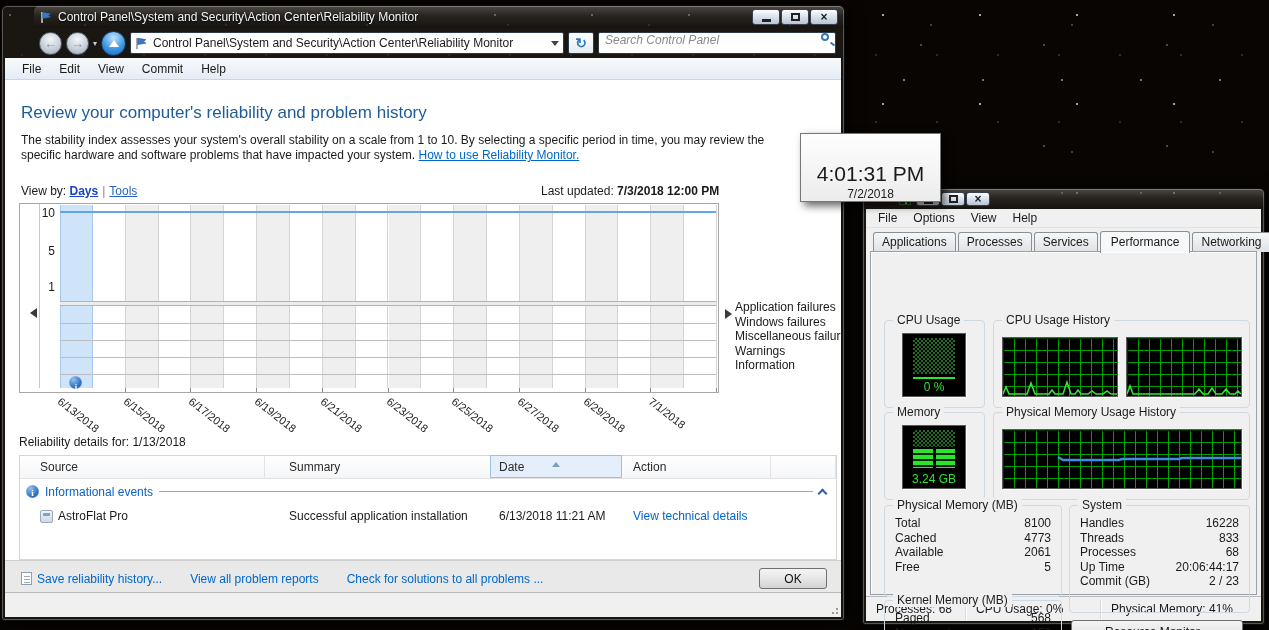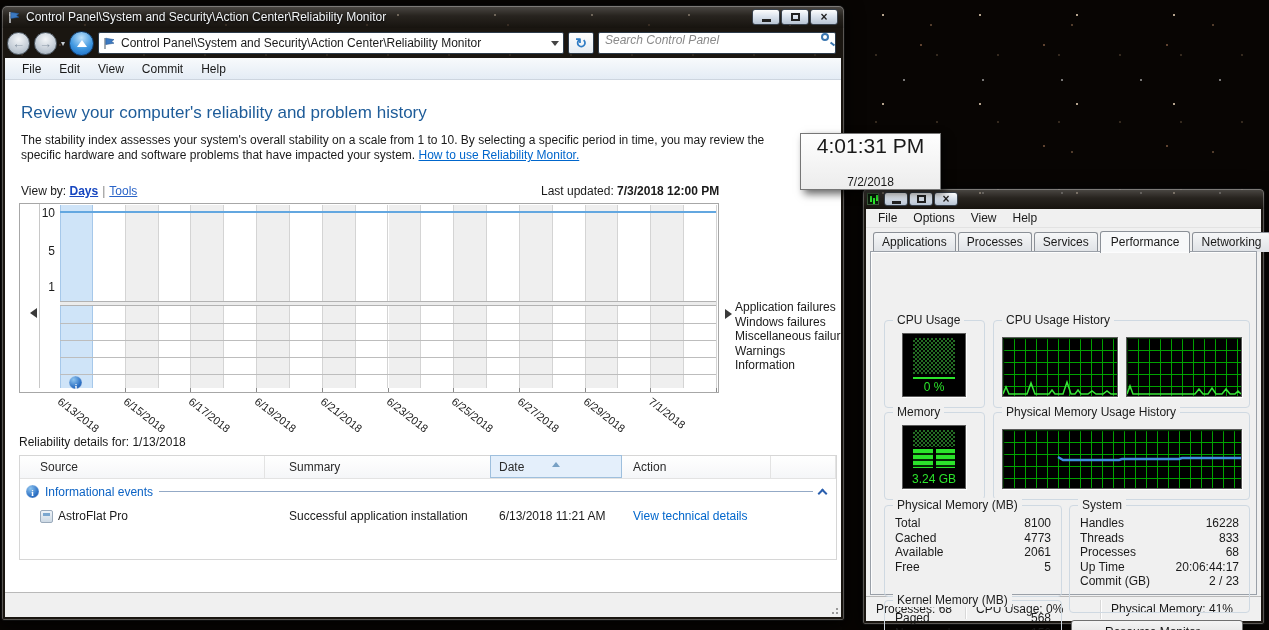--- a/index.html
+++ b/index.html
@@ -9,21 +9,21 @@
     background-color:#080503;
     background-image:
       radial-gradient(circle at 10px 15px, rgba(255,230,200,.85) .6px, transparent 1.2px),
       radial-gradient(circle at 60px 45px, rgba(255,180,130,.6) .5px, transparent 1px),
       radial-gradient(circle at 35px 80px, rgba(255,255,255,.55) .6px, transparent 1.2px),
       radial-gradient(circle at 85px 25px, rgba(255,190,140,.5) .5px, transparent 1px),
       radial-gradient(circle at 22px 55px, rgba(200,160,120,.4) .5px, transparent 1px);
     background-size:97px 89px, 123px 101px, 79px 113px, 141px 127px, 61px 67px;
     position:relative;
   }
-  .win { position:absolute; border-radius:6px 6px 3px 3px; box-shadow:0 3px 18px rgba(0,0,0,.85), inset 0 0 0 1px rgba(255,255,255,.28); background:rgba(40,34,28,.58); border:1px solid #0d0d0d; }
+  .win { position:absolute; border-radius:6px 6px 3px 3px; box-shadow:0 3px 18px rgba(0,0,0,.85), inset 0 0 0 1px rgba(255,255,255,.28); background:rgba(40,34,28,.58); border:1px solid #0d0d0d;padding-left:32px; }
   .titlebar { height:22px; display:flex; align-items:center; padding:0 6px; gap:5px; background:linear-gradient(rgba(255,255,255,.22), rgba(255,255,255,.06) 45%, rgba(0,0,0,.12)); border-radius:5px 5px 0 0; }
   .title-text { font-size:12px; color:#f2f5f8; text-shadow:0 1px 2px #000; white-space:nowrap; overflow:hidden; flex:1; }
   .winbtns { display:flex; gap:1px; }
   .wbtn { width:28px; height:16px; border:1px solid #38414c; border-radius:3px; background:linear-gradient(#fdfdfd,#dce4ee 45%,#b9c5d4); display:flex; align-items:center; justify-content:center; }
   .wbtn.small { width:24px; height:14px; }
   .glyph-min { width:9px; height:3px; background:#222; margin-top:6px; }
   .glyph-max { width:9px; height:8px; border:2px solid #222; }
   .glyph-close { font-size:12px; font-weight:bold; color:#222; line-height:1; }
 
   
@@ -105,21 +105,21 @@
   .save-ic { width:11px; height:13px; background:#fff; border:1px solid #8aa0b8; position:relative; }
   .save-ic::before { content:""; position:absolute; left:2px; top:3px; width:6px; height:1px; background:#9ab; box-shadow:0 3px 0 #9ab, 0 6px 0 #9ab; }
   .okbtn { margin-left:auto; width:68px; height:21px; border:1px solid #707070; border-radius:3px; background:linear-gradient(#f4f4f4,#e8e8e8 45%,#d2d2d2); font-size:12px; color:#111; display:flex; align-items:center; justify-content:center; }
   .rstatusbar { position:absolute; left:0; right:0; bottom:0; height:25px; background:#f0f0f0; border-top:1px solid #b9b9b9; }
   .grip { position:absolute; right:2px; bottom:2px; width:10px; height:10px; background:
       radial-gradient(circle at 8px 8px, #9a9a9a 1px, transparent 1.4px),
       radial-gradient(circle at 8px 4px, #9a9a9a 1px, transparent 1.4px),
       radial-gradient(circle at 4px 8px, #9a9a9a 1px, transparent 1.4px); }
 
   
-  #clocktip { position:absolute; left:800px; top:133px; width:141px; height:57px; background:linear-gradient(#fefefe,#ececec); border:1px solid #767676; box-shadow:4px 4px 8px rgba(0,0,0,.6); z-index:50; display:flex; flex-direction:column; align-items:center; justify-content:space-between; }
+  #clocktip { position:absolute; left:800px; top:133px; width:141px; height:69px; background:linear-gradient(#fefefe,#ececec); border:1px solid #767676; box-shadow:4px 4px 8px rgba(0,0,0,.6); z-index:50; display:flex; flex-direction:column; align-items:center; justify-content:flex-end; }
   .tip-time { font-size:21px; color:#1a1a1a; }
   .tip-date { font-size:12px; color:#1a1a1a; margin-top:1px; }
 
   
   #tmwin { left:862px; top:188px; width:403px; height:437px; border-radius:5px 5px 3px 3px; }
   #tmwin .titlebar { height:20px; padding:0 4px; }
   .tm-title { font-size:12px; color:#20242a; text-shadow:0 0 3px #cfe0ef, 0 0 6px #cfe0ef, 0 0 8px #cfe0ef; flex:1; white-space:nowrap; }
   .tm-ic { width:12px; height:12px; border:1px solid #3c5b3c; background:#0a1a0a; position:relative; flex:0 0 auto; }
   .tm-ic::after { content:""; position:absolute; left:2px; bottom:2px; width:2px; height:6px; background:#2be42b; box-shadow:3px 2px 0 #2be42b, 6px -1px 0 #2be42b; }
   .tmclient { position:absolute; left:3px; right:3px; top:20px; bottom:3px; background:#f0f0f0; }
@@ -311,20 +311,35 @@
                 <span class="app-ic"></span>
                 <span>AstroFlat Pro</span>
               </div>
               <div class="tcell c2">Successful application installation</div>
               <div class="tcell c3">6/13/2018 11:21 AM</div>
               <div class="tcell c4"><a class="tlink" href="#">View  technical details</a></div>
             </div>
           </div>
       </div>
 
+      <div class="rfooter">
+        <span style="display:flex;gap:28px;align-items:center;">
+            <span class="flink-wrap">
+              <span class="save-ic"></span>
+              <a class="flink" href="#">Save reliability history...</a>
+            </span>
+            <span class="flink-wrap">
+              <a class="flink" href="#">View all problem reports</a>
+            </span>
+            <span class="flink-wrap">
+              <a class="flink" href="#">Check for solutions to all problems ...</a>
+            </span>
+          </span>
+        <span class="okbtn">OK</span>
+      </div>
       <div class="rstatusbar">
           <span class="grip"></span>
         </div>
     </div>
   </div>
 </div>
 
 <div id="clocktip">
   <div class="tip-time">4:01:31 PM</div>
   <div class="tip-date">7/2/2018</div>

